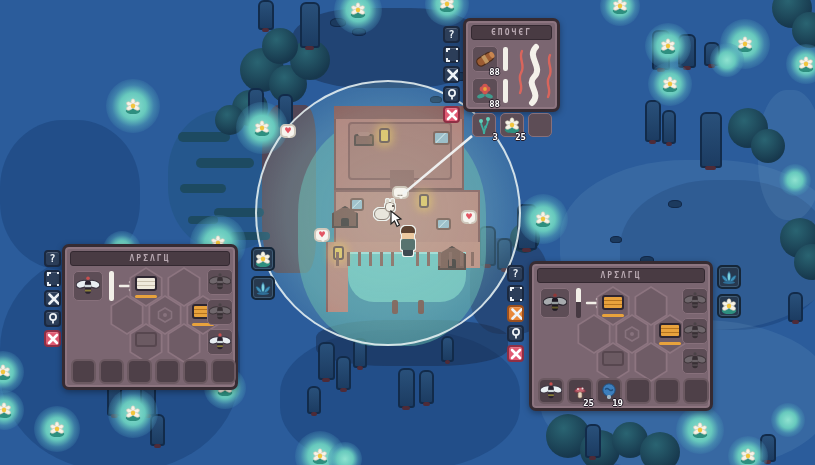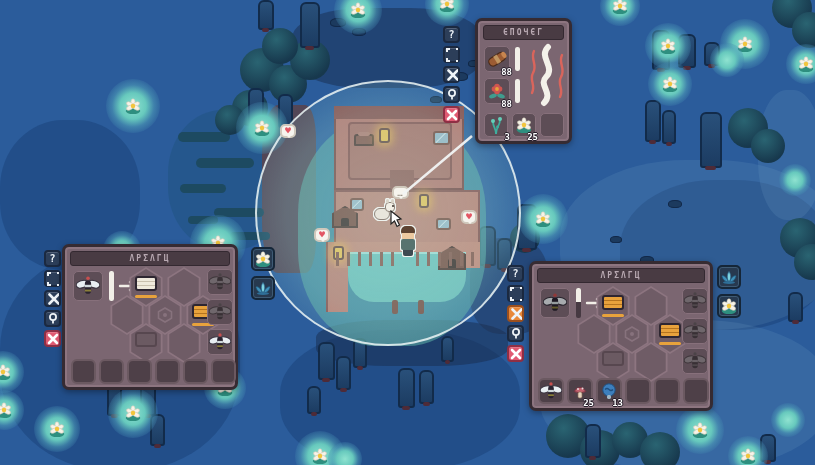--- a/index.html
+++ b/index.html
@@ -476,21 +476,21 @@
         <svg width="12" height="13">
           <use href="#pin-icon"></use>
         </svg>
       </div>
     <div class="sbtn red">
         <svg width="14" height="14">
           <use href="#close-icon"></use>
         </svg>
       </div>
   </div>
-  <div class="panel" style="left:475px;top:18px;width:97px;height:126px;">
+  <div class="panel" style="left:463px;top:18px;width:97px;height:94px;">
     <div class="ptitle">ЄΠΟЧЄΓ</div>
     <div class="slot" style="left:6px;top:25px;width:26px;height:26px;">
       <svg width="24" height="24">
           <use href="#log"></use>
         </svg>
       <span class="count">88</span>
     </div>
     <div class="gauge" style="left:37px;top:26px;height:24px;">
         <i style="height:100%"></i>
       </div>
@@ -715,21 +715,21 @@
     <div class="inv-slot" style="left:35px;top:114px;width:26px;height:26px;">
       <svg width="18" height="18">
           <use href="#mushroom"></use>
         </svg>
       <span class="count">25</span>
       </div>
     <div class="inv-slot" style="left:64px;top:114px;width:26px;height:26px;">
       <svg width="18" height="18">
           <use href="#bluecap"></use>
         </svg>
-      <span class="count">13</span>
+      <span class="count">19</span>
       </div>
     <div class="inv-slot" style="left:93px;top:114px;width:26px;height:26px;"></div>
     <div class="inv-slot" style="left:122px;top:114px;width:26px;height:26px;"></div>
     <div class="inv-slot" style="left:151px;top:114px;width:26px;height:26px;"></div>
   </div>
   <div class="fbtn" style="left:717px;top:265px;">
     <svg width="18" height="14">
         <use href="#lotus"></use>
       </svg>
     </div>

